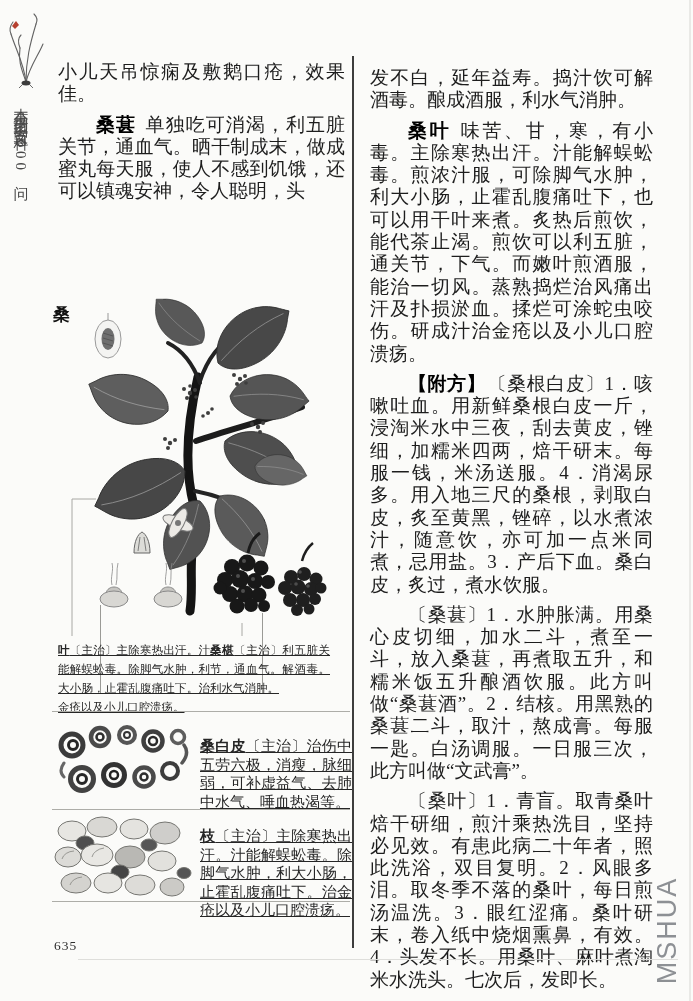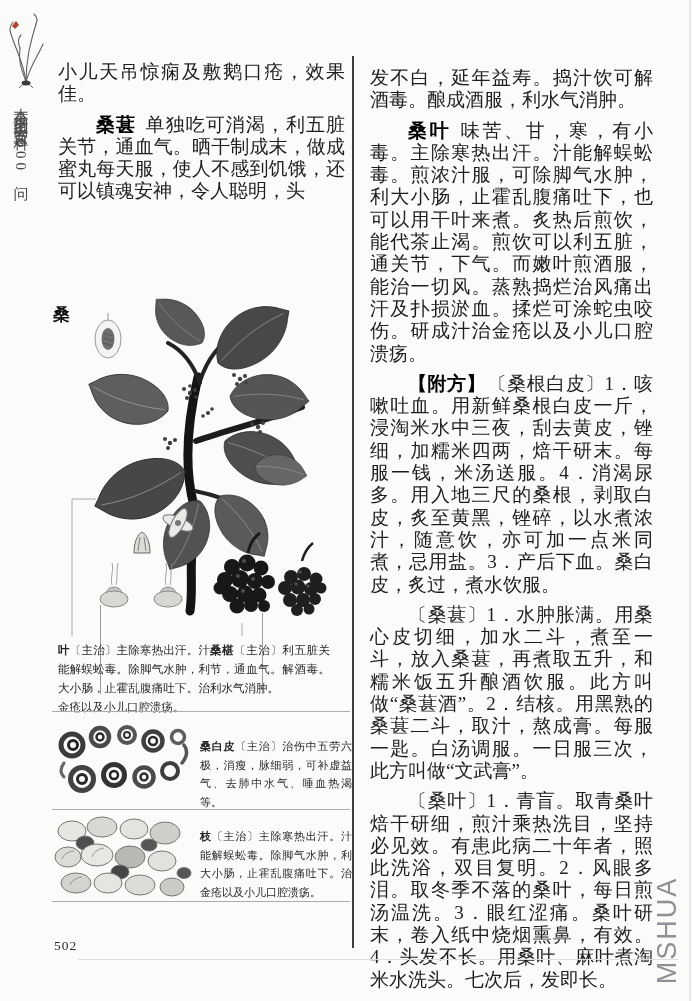--- a/index.html
+++ b/index.html
@@ -28,31 +28,31 @@
   .ind{text-indent:2em;}
   .head{font-weight:bold;color:#000;margin-right:0.5em;}
   .head.tight{margin-right:0.1em;}
   
   .fig{position:absolute;left:0;top:238px;width:303px;height:352px;}
   .fig-label{position:absolute;left:3px;top:12px;font-size:17px;font-weight:bold;color:#111;}
   .leader{position:absolute;width:1px;background:#9a9a96;}
   .lead-a{left:50px;top:552px;height:89px;}
   .lead-b{left:212px;top:560px;height:81px;}
   
-  .cap p{margin:0;font-size:11.5px;line-height:19px;text-align:justify;color:#262626;}
+  .cap p{margin:0;font-size:11.5px;line-height:19px;text-align:justify;color:#262626;text-decoration:underline;}
   .chead{font-weight:bold;}
   .cap-leaf{position:absolute;left:8px;top:588px;width:152px;}
   .cap-shen{position:absolute;left:160px;top:588px;width:120px;}
   .hr{position:absolute;left:2px;width:298px;height:1px;background:#adada8;}
   .hr1{top:658px;}.hr2{top:756px;}.hr3{top:848px;}
   .img-baipi{position:absolute;left:4px;top:666px;}
   .cap-baipi{position:absolute;left:150px;top:684px;width:152px;}
   .img-zhi{position:absolute;left:2px;top:762px;}
   .cap-zhi{position:absolute;left:150px;top:774px;width:152px;}
-  .cap-row p{font-size:11px;line-height:18.5px;}
+  .cap-row p{font-size:15px;line-height:18.5px;}
   
   .page-num{position:absolute;left:54px;top:938px;font-size:13.5px;letter-spacing:1px;color:#2e2e2e;}
   .bottom-line{position:absolute;left:78px;top:959px;width:600px;height:1px;background:#dededb;}
   .edge-line{position:absolute;left:689px;top:0;width:2px;height:100%;background:#e9e9e6;}
   .watermark{
     position:absolute;left:592px;top:915px;width:150px;text-align:center;
     transform:rotate(-90deg);
     font-family:"Liberation Sans","DejaVu Sans",sans-serif;
     font-size:27px;letter-spacing:2px;color:#8d9094;
   }
@@ -343,18 +343,18 @@
   </section>
 
   <section class="col-right bodytext">
     <p>发不白，延年益寿。捣汁饮可解酒毒。酿成酒服，利水气消肿。</p>
     <p class="ind"><span class="head">桑叶</span><span>味苦、甘，寒，有小毒。主除寒热出汗。汁能解蜈蚣毒。煎浓汁服，可除脚气水肿，利大小肠，止霍乱腹痛吐下，也可以用干叶来煮。炙热后煎饮，能代茶止渴。煎饮可以利五脏，通关节，下气。而嫩叶煎酒服，能治一切风。蒸熟捣烂治风痛出汗及扑损淤血。揉烂可涂蛇虫咬伤。研成汁治金疮以及小儿口腔溃疡。</span></p>
     <p class="ind"><span class="head tight">【附方】</span><span>〔桑根白皮〕1．咳嗽吐血。用新鲜桑根白皮一斤，浸淘米水中三夜，刮去黄皮，锉细，加糯米四两，焙干研末。每服一钱，米汤送服。4．消渴尿多。用入地三尺的桑根，剥取白皮，炙至黄黑，锉碎，以水煮浓汁，随意饮，亦可加一点米同煮，忌用盐。3．产后下血。桑白皮，炙过，煮水饮服。</span></p>
     <p class="ind">〔桑葚〕1．水肿胀满。用桑心皮切细，加水二斗，煮至一斗，放入桑葚，再煮取五升，和糯米饭五升酿酒饮服。此方叫做“桑葚酒”。2．结核。用黑熟的桑葚二斗，取汁，熬成膏。每服一匙。白汤调服。一日服三次，此方叫做“文武膏”。</p>
     <p class="ind">〔桑叶〕1．青盲。取青桑叶焙干研细，煎汁乘热洗目，坚持必见效。有患此病二十年者，照此洗浴，双目复明。2．风眼多泪。取冬季不落的桑叶，每日煎汤温洗。3．眼红涩痛。桑叶研末，卷入纸中烧烟熏鼻，有效。4．头发不长。用桑叶、麻叶煮淘米水洗头。七次后，发即长。</p>
   </section>
 
-  <div class="page-num">502</div>
+  <div class="page-num">635</div>
   <div class="bottom-line"></div>
   <div class="edge-line"></div>
   <div class="watermark">MSHUA</div>
 
 </div>
 
 </body></html>

